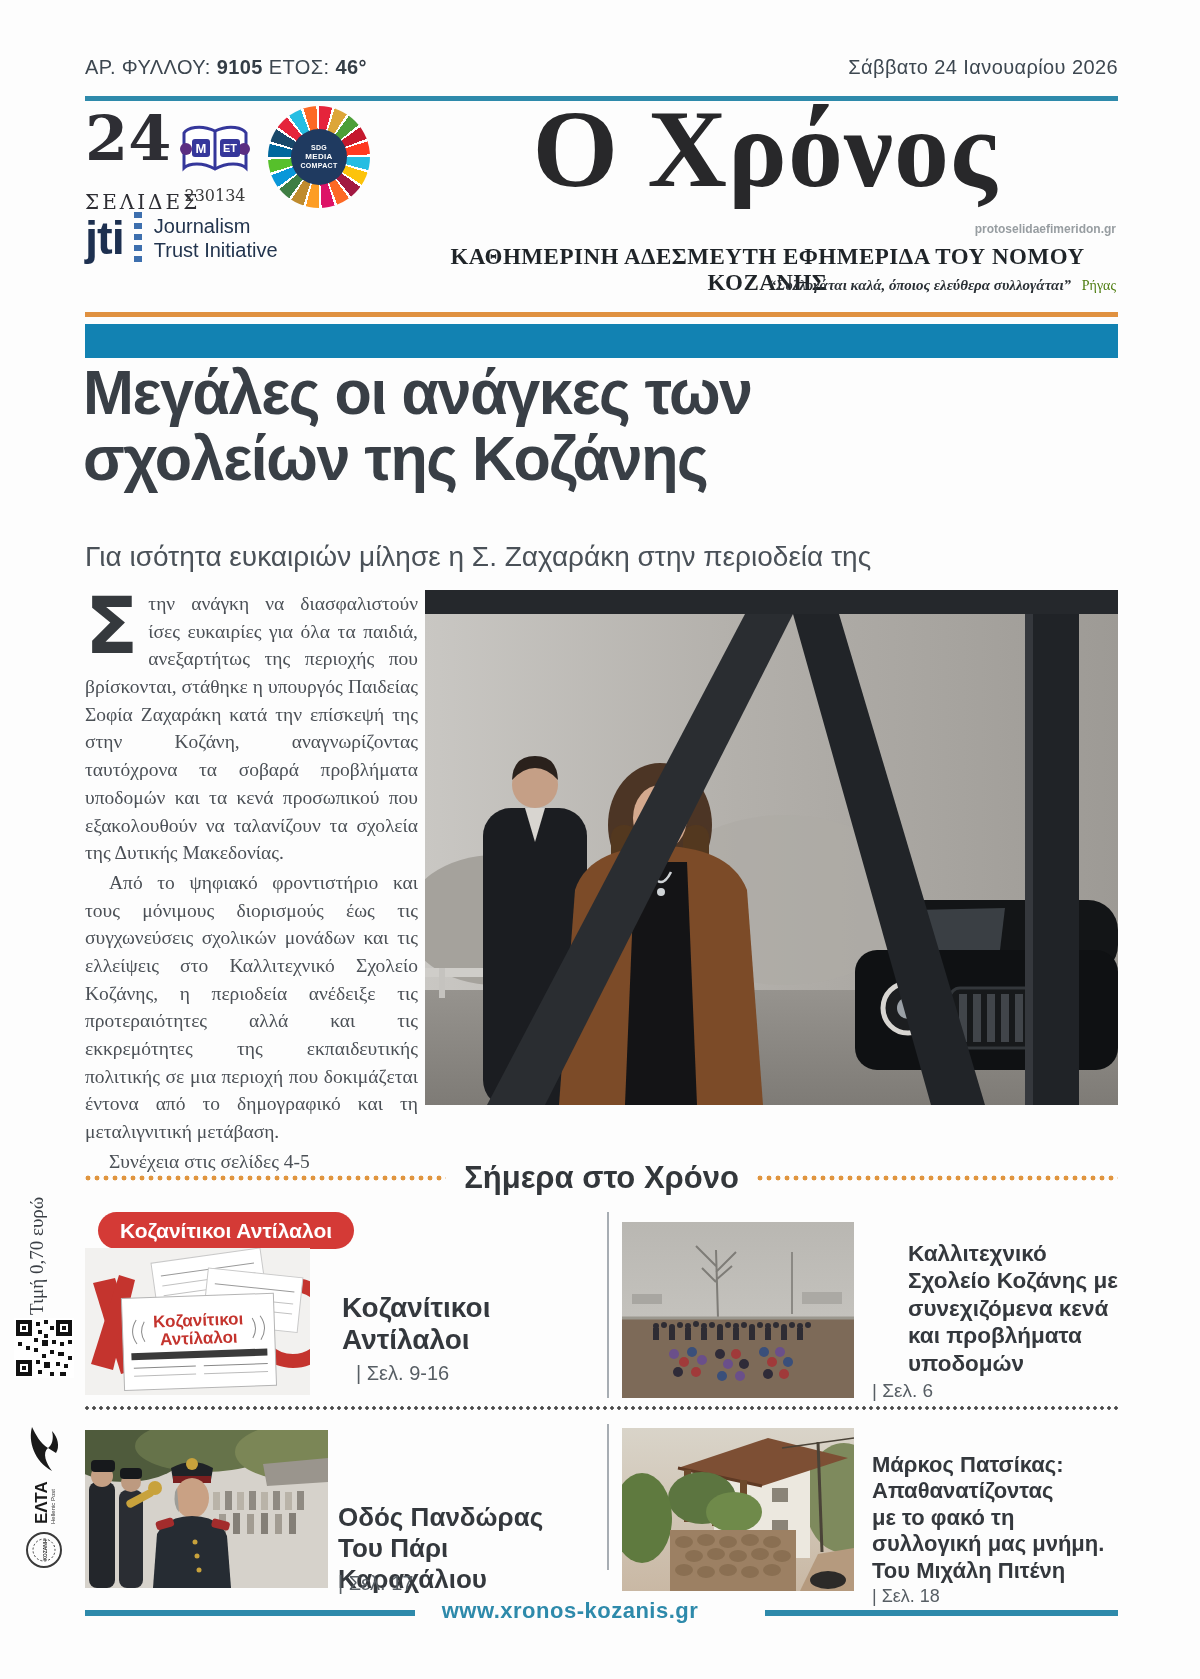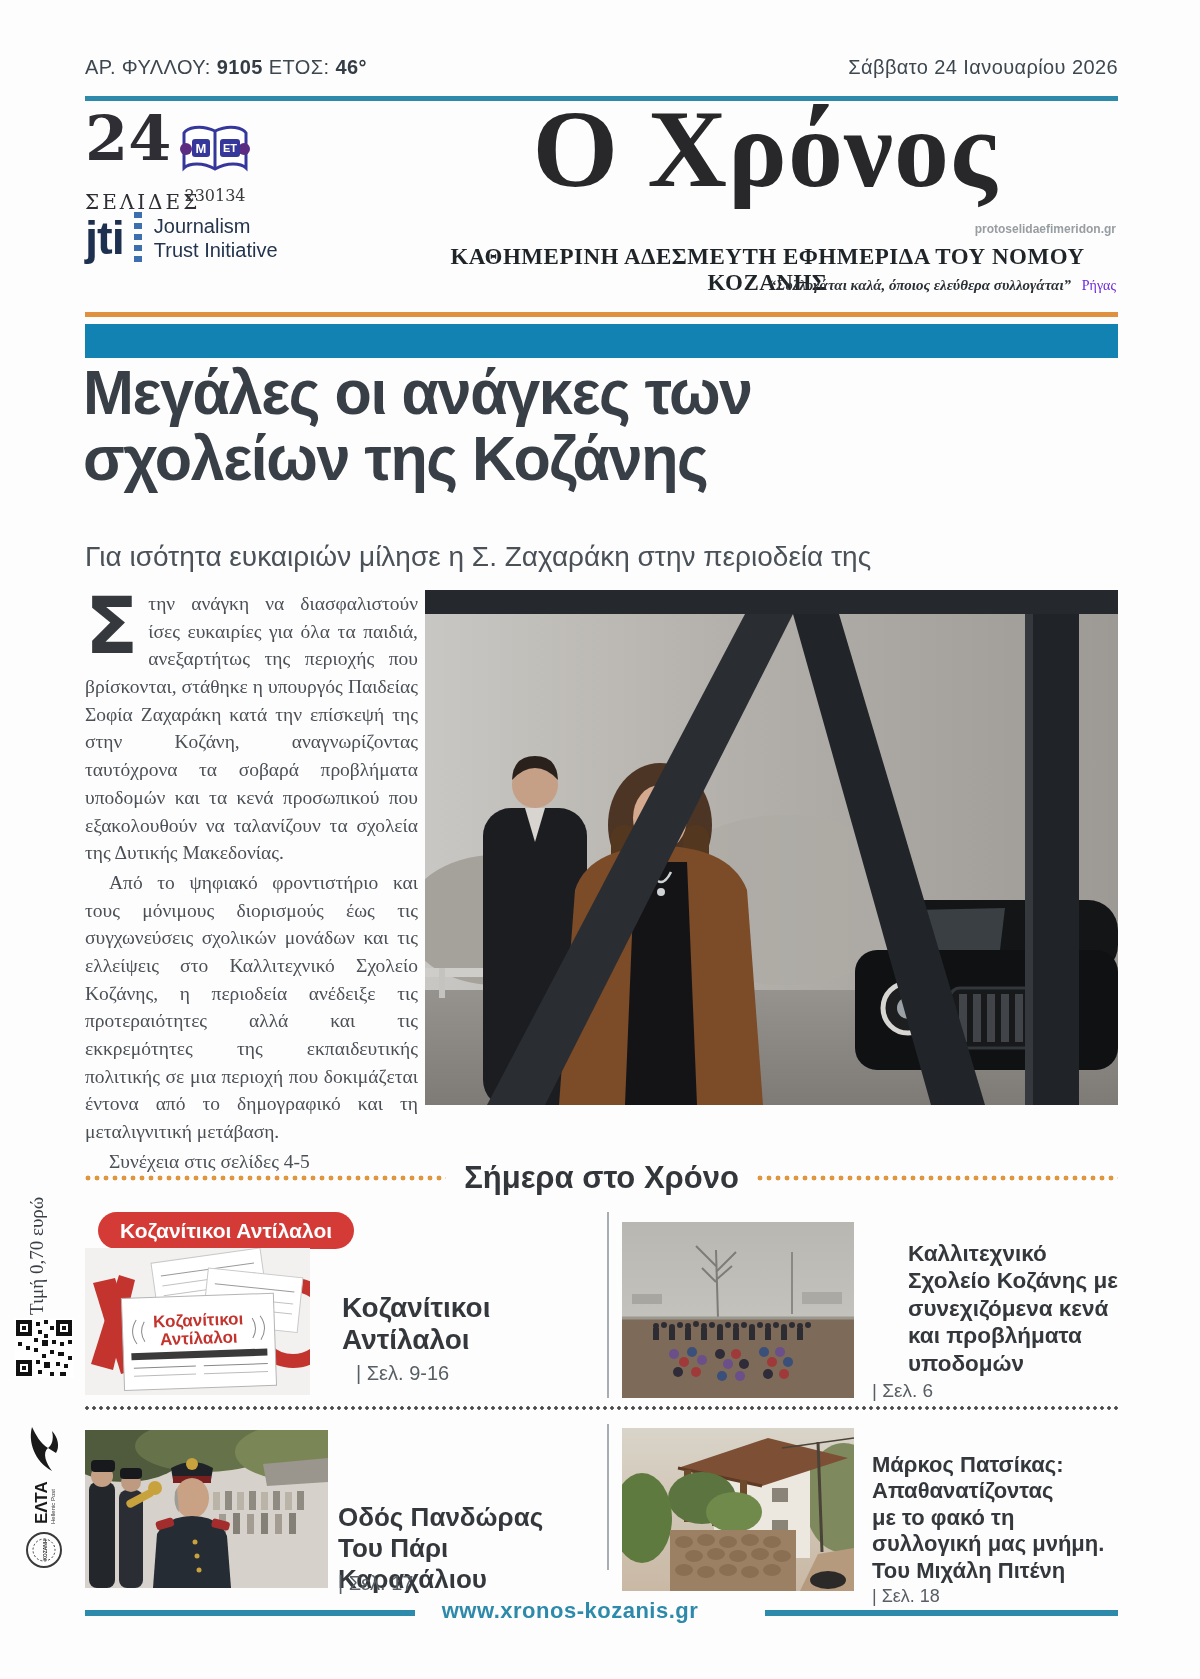--- a/index.html
+++ b/index.html
@@ -38,21 +38,21 @@
   .jti-name{font-size:20px;color:#22344e;line-height:1.2;}
 
   
   .mast-title{left:410px;top:94px;width:710px;text-align:center;
     font-family:"Liberation Serif",serif;font-weight:700;font-size:110px;line-height:1;color:#28282a;letter-spacing:1px;}
   .watermark{right:84px;top:222px;font-size:12px;font-weight:700;color:#979da1;}
   .mast-sub{left:415px;top:244px;width:705px;text-align:center;
     font-family:"Liberation Serif",serif;font-weight:700;font-size:23px;color:#1f2428;letter-spacing:.5px;}
   .motto{right:84px;top:277px;font-family:"Liberation Serif",serif;font-size:15px;color:#2b3136;}
   .motto .m{font-weight:700;font-style:italic;}
-  .motto .a{font-size:14px;color:#6d28d9;margin-left:7px;}
+  .motto .a{font-size:14px;color:#4d7c0f;margin-left:7px;}
 
   .rule-orange{left:85px;top:312px;width:1033px;height:5px;background:#e09140;}
   .bar-blue{left:85px;top:324px;width:1033px;height:34px;background:#1282b2;}
 
   
   .headline{left:83px;top:360px;font-weight:700;font-size:63px;line-height:1.04;color:#393f46;
     letter-spacing:-1.5px;transform:scaleX(.97);transform-origin:left top;}
   .subheadline{left:85px;top:541px;font-family:Liberation Sans, sans-serif;font-size:28px;color:#4a5158;}
   .body-col{left:85px;top:590px;width:333px;font-family:"Liberation Serif",serif;font-size:19.5px;
     line-height:1.42;color:#4b5056;text-align:justify;}
@@ -119,20 +119,28 @@
       <circle cx="8" cy="27" r="6" fill="#5a2d82"></circle>
       <circle cx="66" cy="27" r="6" fill="#5a2d82"></circle>
       <rect x="14" y="17" width="18" height="18" rx="3" fill="#35379b"></rect>
       <rect x="42" y="17" width="20" height="18" rx="3" fill="#35379b"></rect>
       <text x="23" y="31" font-size="13" font-weight="700" fill="#fff" text-anchor="middle">Μ</text>
       <text x="52" y="30" font-size="11" font-weight="700" fill="#fff" text-anchor="middle">ΕΤ</text>
     </svg>
     <div class="met-code">230134</div>
   </div>
 
+  <div class="abs" style="left:268px;top:106px;width:102px;height:102px;">
+    <div class="sdg-wheel"></div>
+    <div class="sdg-inner">
+      <span style="font-size:7px;">SDG</span>
+      <span>MEDIA</span>
+      <span style="font-size:7px;">COMPACT</span>
+    </div>
+  </div>
 
   <div class="abs jti-row" style="left:85px;top:212px;">
     <div class="jti-abbr">jti</div>
     <div class="jti-dots"></div>
     <div class="jti-name">
       <div>Journalism</div>
       <div>Trust Initiative</div>
     </div>
   </div>
 

